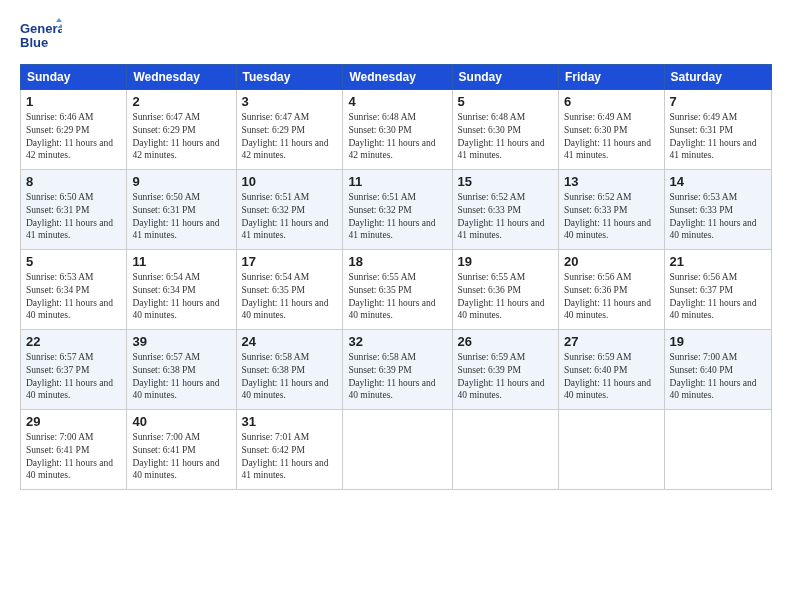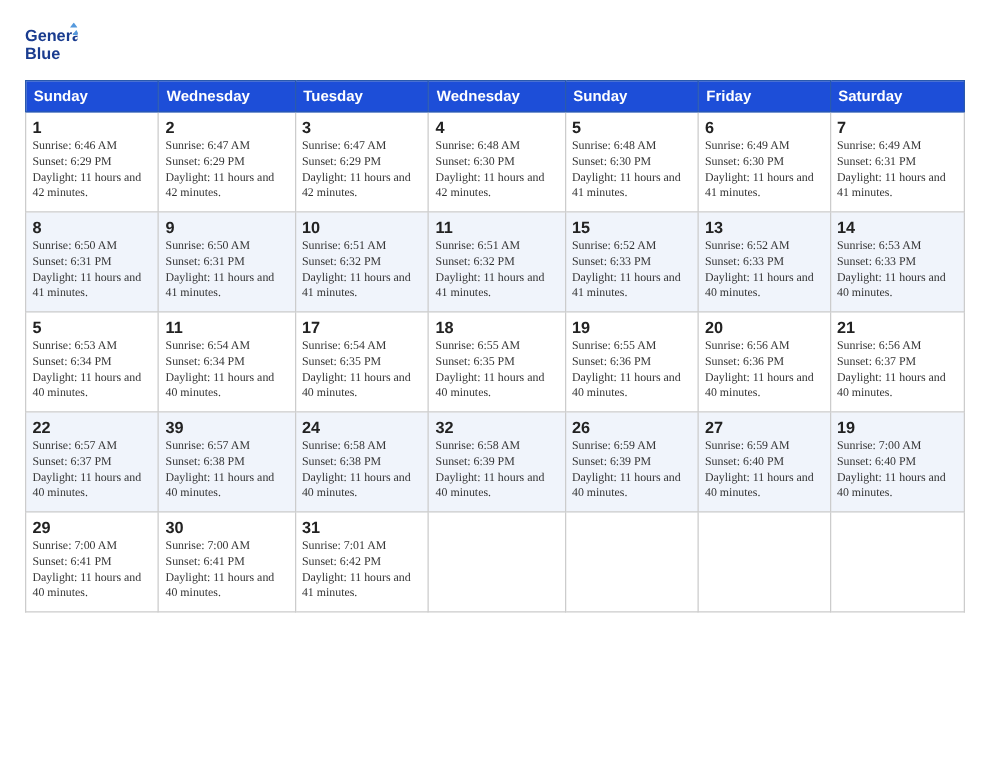--- a/index.html
+++ b/index.html
@@ -234,21 +234,21 @@
         <span class="day-number">19</span>
         <span class="day-detail">Sunrise: 7:00 AM<br>Sunset: 6:40 PM<br>Daylight: 11 hours and 40 minutes.</span>
       </td>
         </tr>
         <tr>
           <td>
         <span class="day-number">29</span>
         <span class="day-detail">Sunrise: 7:00 AM<br>Sunset: 6:41 PM<br>Daylight: 11 hours and 40 minutes.</span>
       </td>
           <td>
-        <span class="day-number">30</span>
+        <span class="day-number">40</span>
         <span class="day-detail">Sunrise: 7:00 AM<br>Sunset: 6:41 PM<br>Daylight: 11 hours and 40 minutes.</span>
       </td>
           <td>
         <span class="day-number">31</span>
         <span class="day-detail">Sunrise: 7:01 AM<br>Sunset: 6:42 PM<br>Daylight: 11 hours and 41 minutes.</span>
       </td>
           <td class="empty-cell"></td>
           <td class="empty-cell"></td>
           <td class="empty-cell"></td>
           <td class="empty-cell"></td>

